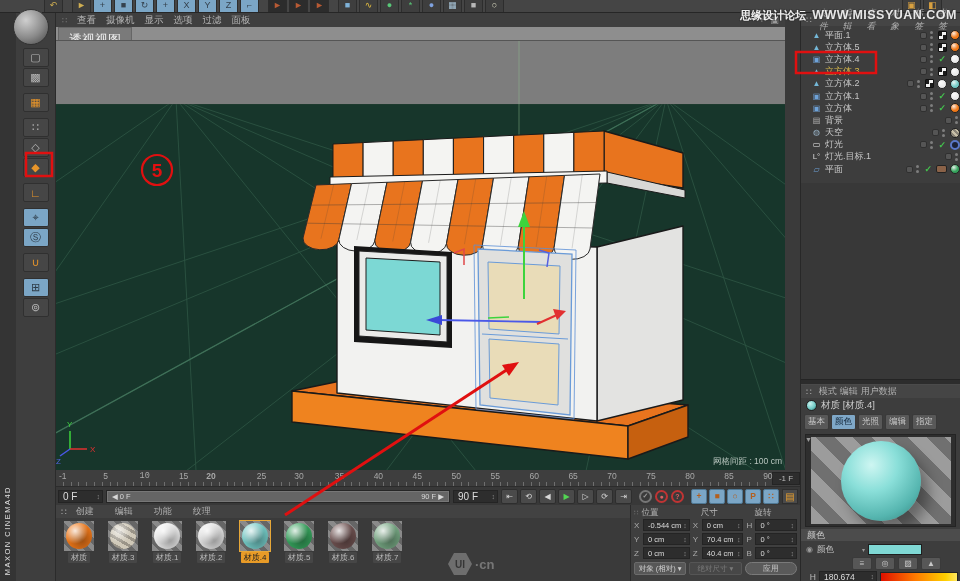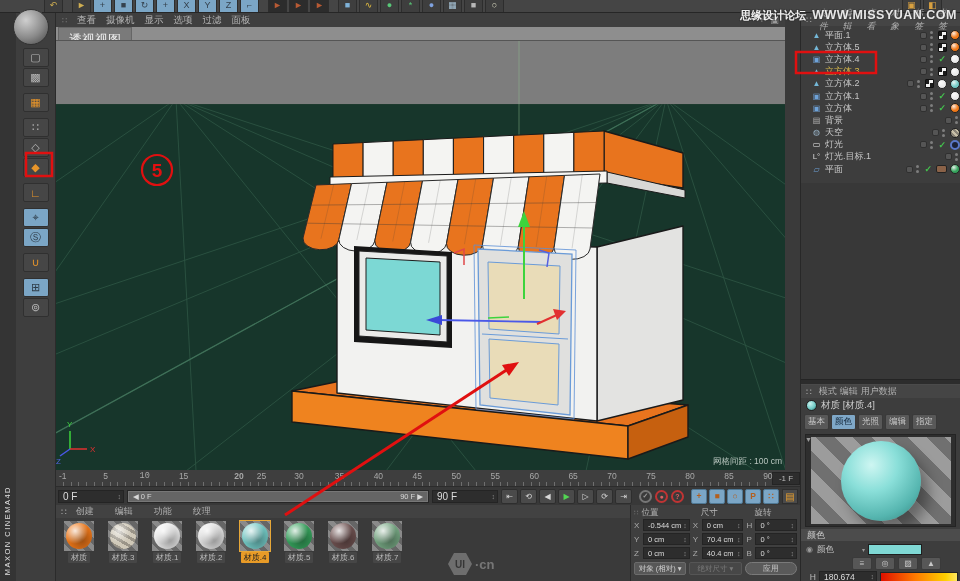--- a/index.html
+++ b/index.html
@@ -92,21 +92,21 @@
   .timeline-row{position:absolute;left:56px;top:470px;width:744px;height:17px;background:#3e3e3e;border-bottom:1px solid #2c2c2c;
       display:flex;box-sizing:border-box;}
   .ruler{position:relative;width:716px;height:100%;}
   .ruler::after{content:"";position:absolute;left:0;right:0;bottom:0;height:4px;
       background:repeating-linear-gradient(90deg,transparent 0 6.8px,#6e6e6e 6.8px 7.8px);}
   .ruler span{position:absolute;top:1px;font-size:8.5px;color:#a8a8a8;transform:translateX(-50%);}
   .cur-frame{width:28px;height:13px;margin-top:2px;background:#2d2d2d;border:1px solid #242424;color:#bbb;font-size:8px;
       display:flex;align-items:center;justify-content:center;box-sizing:border-box;}
   
   .transport-row{position:absolute;left:56px;top:487px;width:744px;height:18px;background:#383838;display:flex;align-items:center;gap:3px;padding:0 2px;box-sizing:border-box;}
-  .tfield{width:66px;flex:0 0 auto;height:13px;}
+  .tfield{width:45px;flex:0 0 auto;height:13px;}
   .rangebar{flex:1;height:13px;background:#fde047;border:1px solid #262626;display:flex;align-items:center;box-sizing:border-box;}
   .rangebar .bar{flex:1;height:11px;background:#656565;border:1px solid #777;display:flex;align-items:center;justify-content:space-between;
       padding:0 4px;font-size:7.5px;color:#d8d8d8;box-sizing:border-box;}
   .tp-btn{width:17px;height:15px;background:#4a4a4a;border:1px solid #2e2e2e;border-radius:2px;color:#d8d8d8;font-size:8px;
       display:flex;align-items:center;justify-content:center;flex:0 0 auto;box-sizing:border-box;}
   .tp-btn.play{color:#52d452;}
   .rec-btn{width:13px;height:13px;border-radius:50%;border:2px solid #c03434;color:#d86060;font-size:7px;font-weight:bold;
       display:flex;align-items:center;justify-content:center;flex:0 0 auto;box-sizing:border-box;background:#3a3a3a;}
   .rec-btn.gray{border-color:#777;color:#999;}
   .key-btn{width:16px;height:15px;background:#7ba6c6;border:1px solid #4f7априла94;border:1px solid #4f7894;border-radius:2px;color:#b35f1e;font-size:8.5px;font-weight:bold;
@@ -558,21 +558,21 @@
       </div>
     </div>
   </div>
 
   <div class="timeline-row">
     <div class="ruler" id="ruler">
         <span style="left: 3px; transform: none;">-1</span>
         <span style="left: 49.74px;">5</span>
         <span style="left: 88.69px; font-family: Liberation Mono, monospace;">10</span>
         <span style="left: 127.64px;">15</span>
-        <span style="left: 183px; font-weight: bold;">20</span>
+        <span style="left: 155px; font-weight: bold;">20</span>
         <span style="left: 205.54px;">25</span>
         <span style="left: 243px;">30</span>
         <span style="left: 283.44px;">35</span>
         <span style="left: 322.39px;">40</span>
         <span style="left: 361.34px;">45</span>
         <span style="left: 400.29px;">50</span>
         <span style="left: 439.24px;">55</span>
         <span style="left: 478.19px;">60</span>
         <span style="left: 517.14px;">65</span>
         <span style="left: 556.09px;">70</span>

